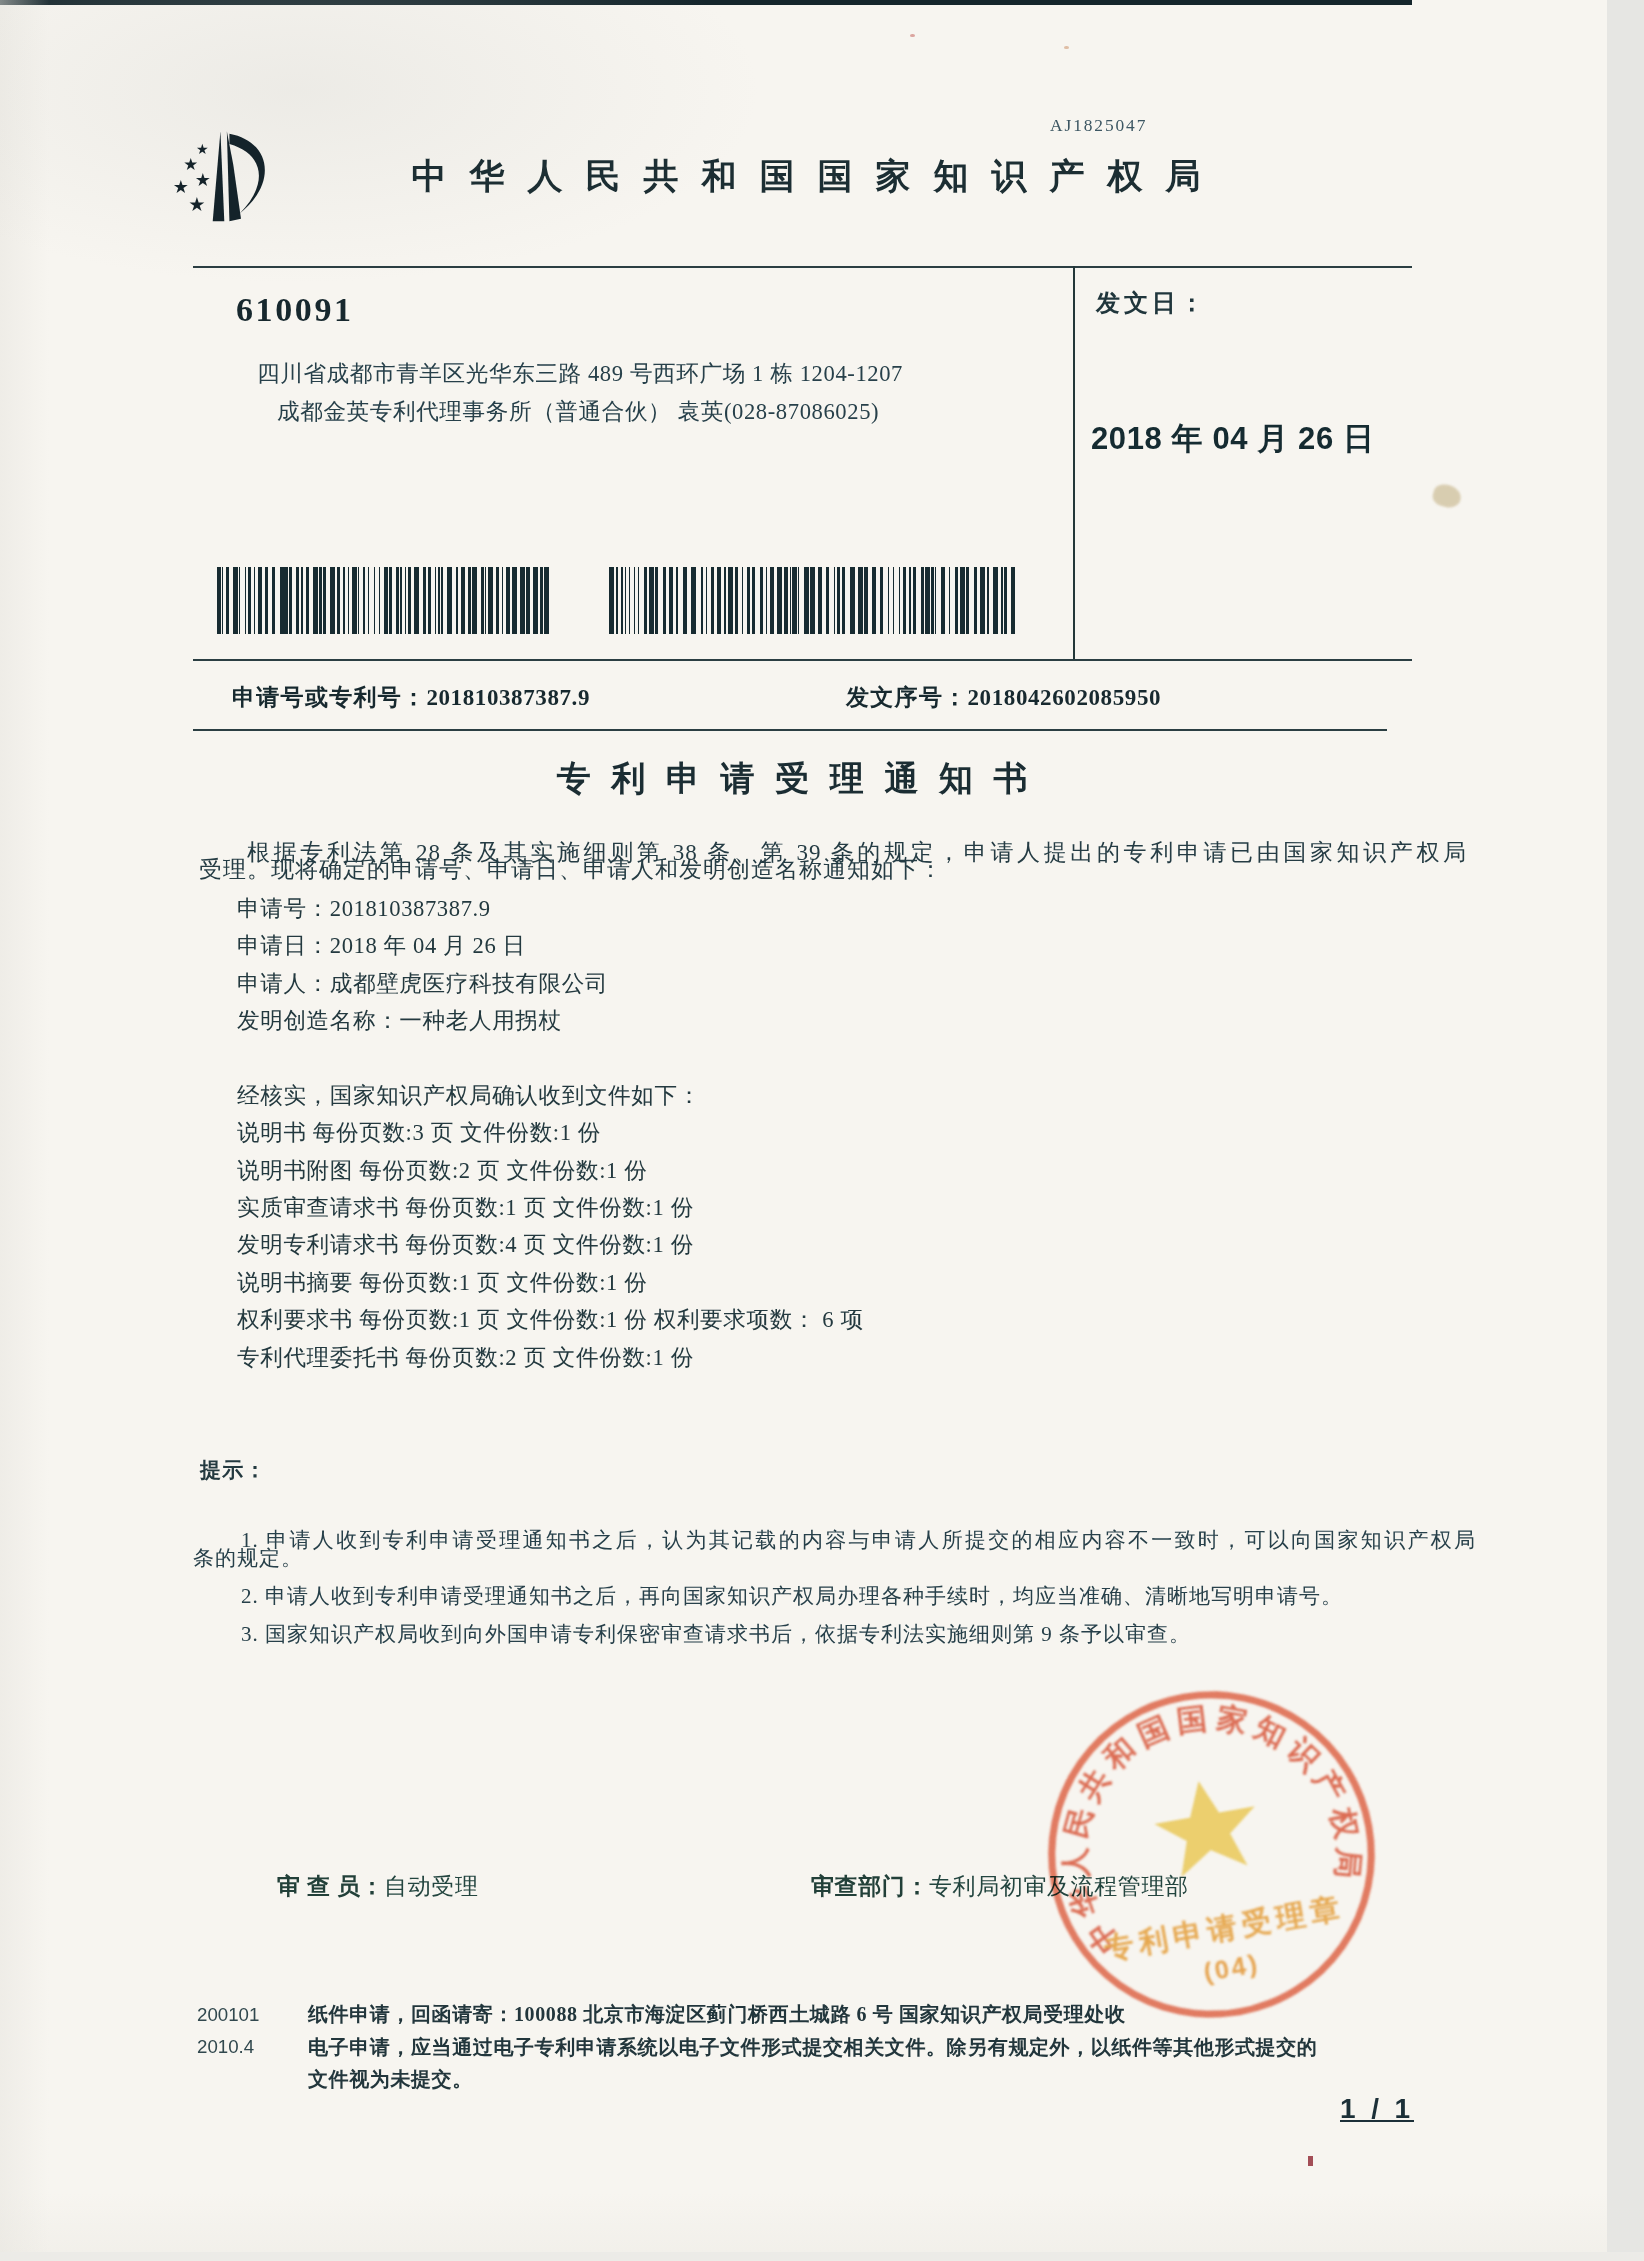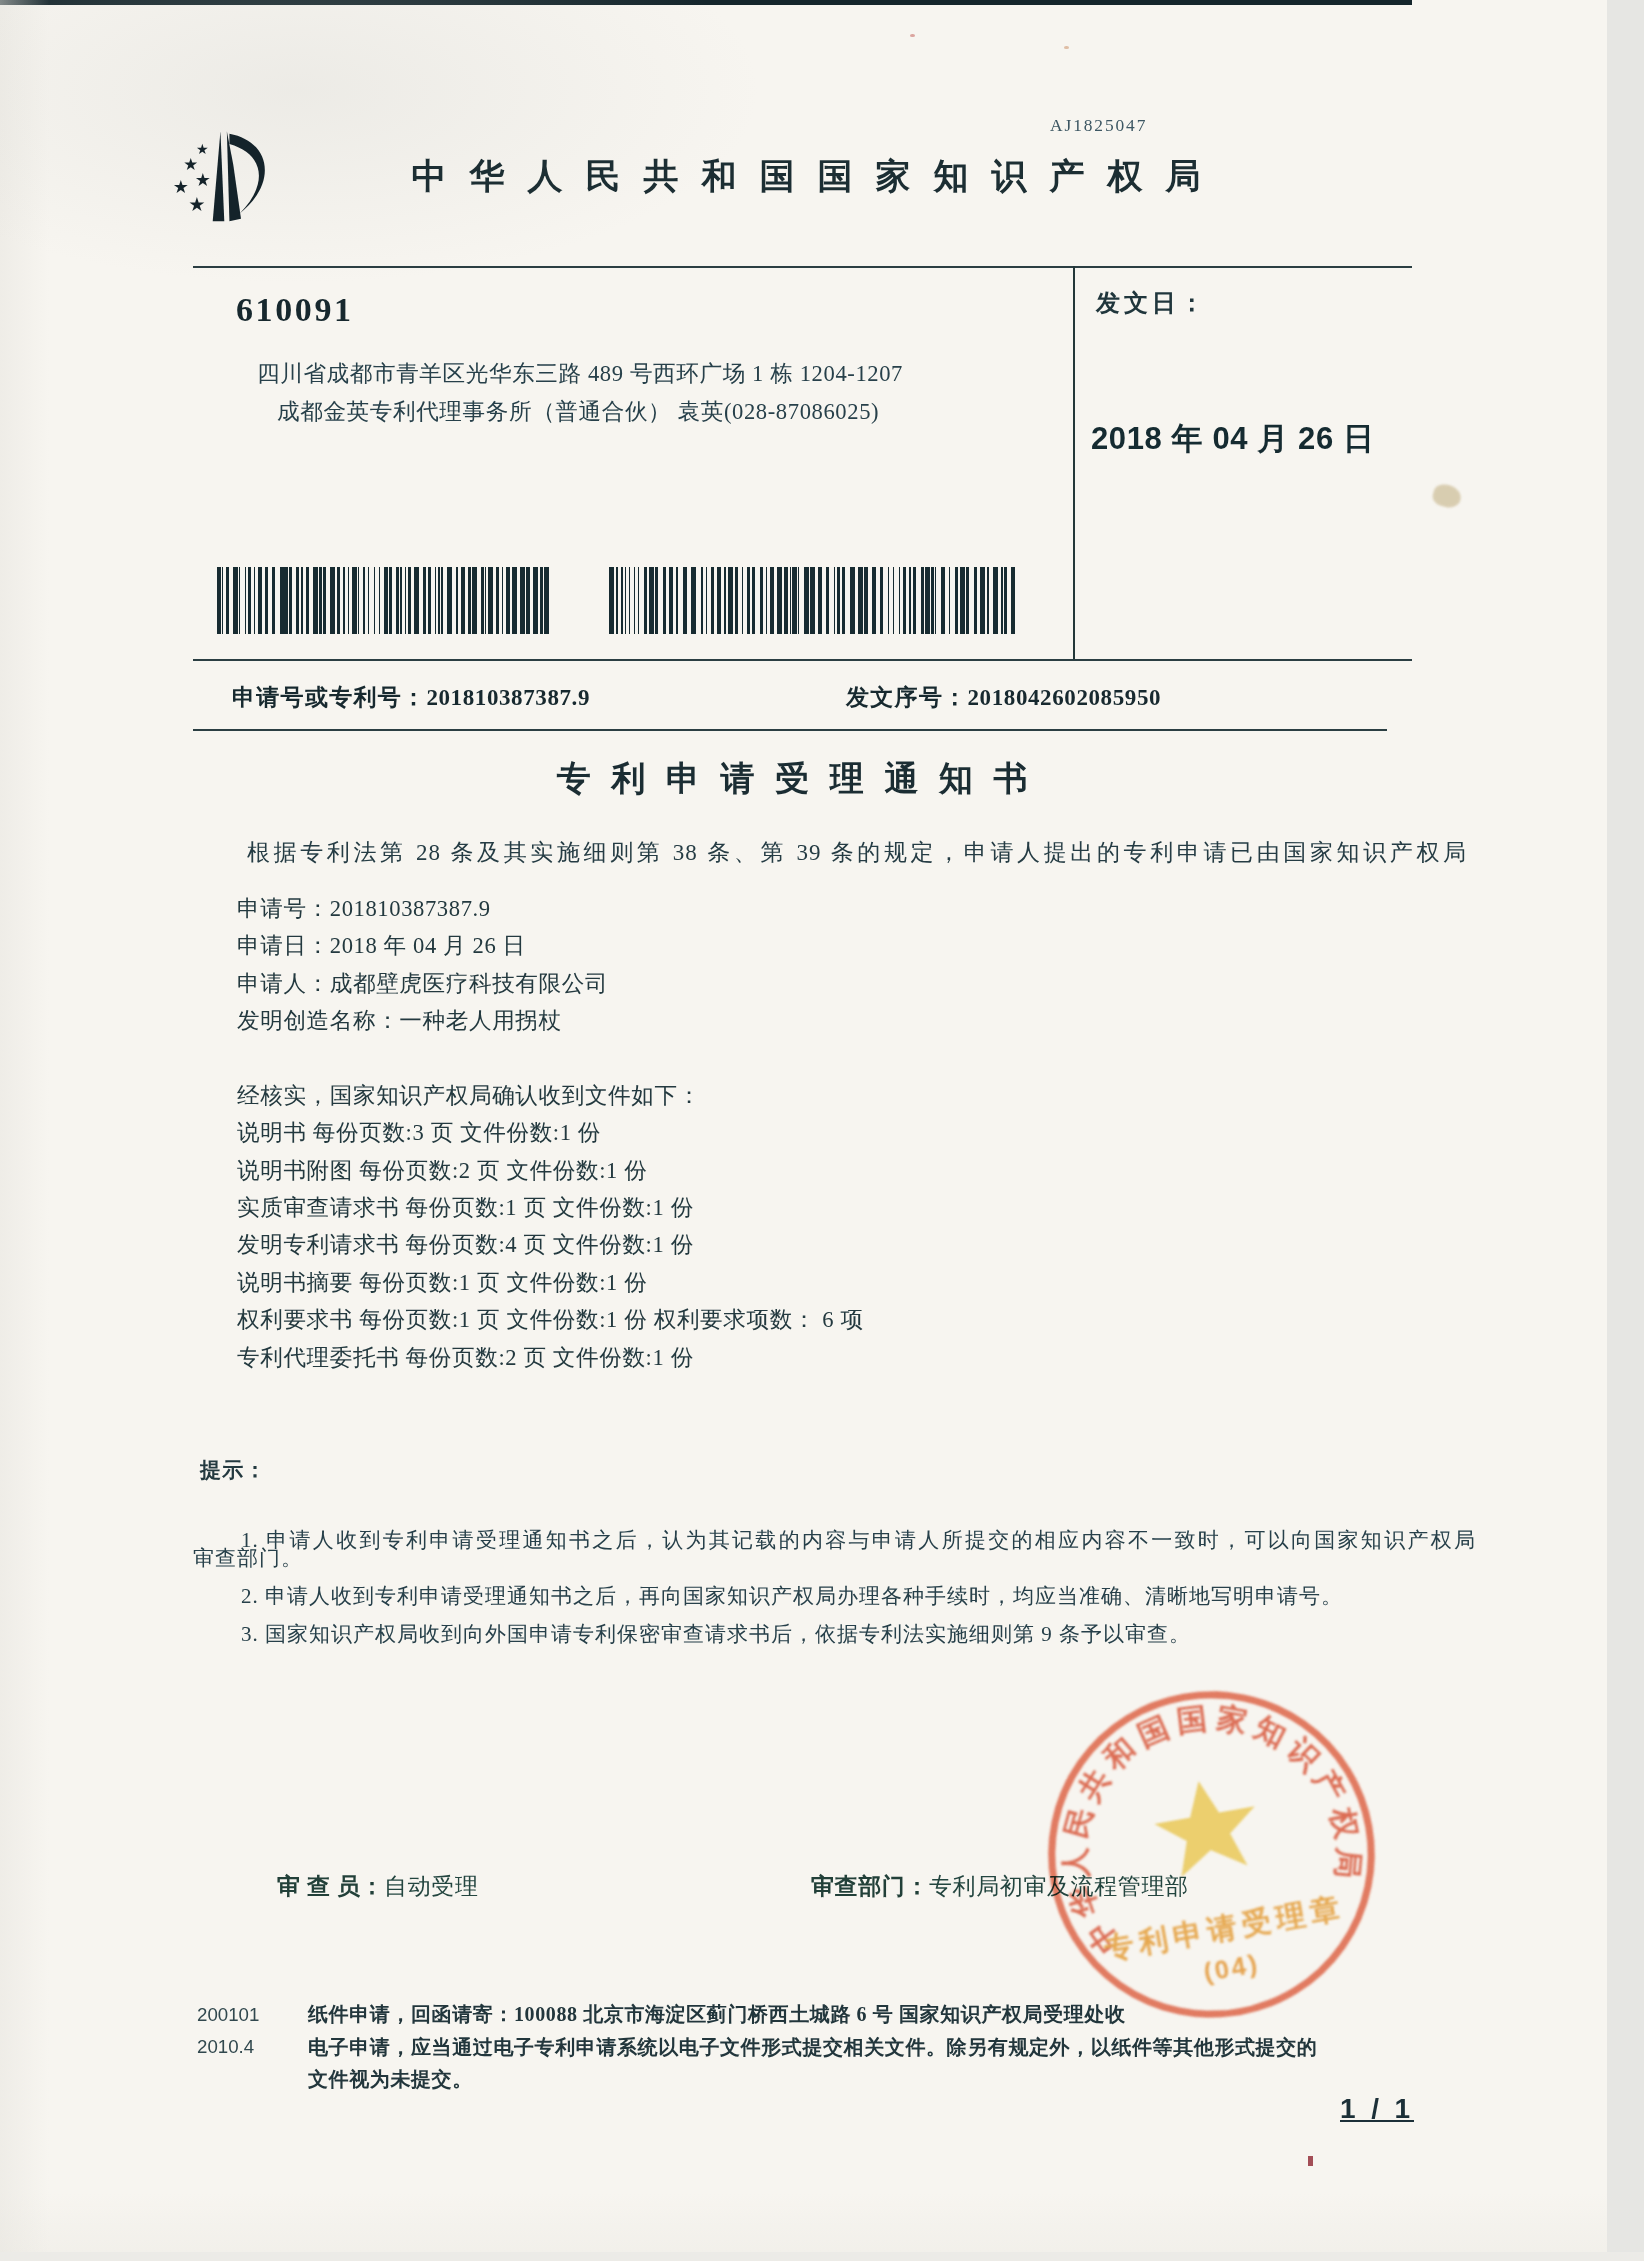--- a/index.html
+++ b/index.html
@@ -239,38 +239,39 @@
       <i style="left: 395px; width: 3.2px;"></i>
       <i style="left: 402px; width: 3.9px;"></i>
     </div>
 
   <div class="abs approw" style="left:232px;"><span class="lab">申请号或专利号：</span><span>201810387387.9</span></div>
   <div class="abs approw" style="left:846px;"><span class="lab">发文序号：</span><span>2018042602085950</span></div>
 
   <div class="abs notice-title">专利申请受理通知书</div>
 
   <div class="abs bodyline indent stretch" style="top:814px;">根据专利法第 28 条及其实施细则第 38 条、第 39 条的规定，申请人提出的专利申请已由国家知识产权局</div>
+  <div class="abs bodyline" style="top:851px;">受理。现将确定的申请号、申请日、申请人和发明创造名称通知如下：</div>
 
   <div class="abs detail" style="top:890px;">申请号：201810387387.9</div>
   <div class="abs detail" style="top:927px;">申请日：2018 年 04 月 26 日</div>
   <div class="abs detail" style="top:965px;">申请人：成都壁虎医疗科技有限公司</div>
   <div class="abs detail" style="top:1002px;">发明创造名称：一种老人用拐杖</div>
   <div class="abs detail" style="top:1039px;"></div>
   <div class="abs detail" style="top:1077px;">经核实，国家知识产权局确认收到文件如下：</div>
   <div class="abs detail" style="top:1114px;">说明书 每份页数:3 页 文件份数:1 份</div>
   <div class="abs detail" style="top:1152px;">说明书附图 每份页数:2 页 文件份数:1 份</div>
   <div class="abs detail" style="top:1189px;">实质审查请求书 每份页数:1 页 文件份数:1 份</div>
   <div class="abs detail" style="top:1226px;">发明专利请求书 每份页数:4 页 文件份数:1 份</div>
   <div class="abs detail" style="top:1264px;">说明书摘要 每份页数:1 页 文件份数:1 份</div>
   <div class="abs detail" style="top:1301px;">权利要求书 每份页数:1 页 文件份数:1 份 权利要求项数： 6 项</div>
   <div class="abs detail" style="top:1339px;">专利代理委托书 每份页数:2 页 文件份数:1 份</div>
 
   <div class="abs tiplabel">提示：</div>
   <div class="abs noteline indent stretch" style="top:1501px;">1. 申请人收到专利申请受理通知书之后，认为其记载的内容与申请人所提交的相应内容不一致时，可以向国家知识产权局</div>
-  <div class="abs noteline" style="top:1539px;">审查部门。</div>
+  <div class="abs noteline" style="top:1539px;">条的规定。</div>
   <div class="abs noteline indent" style="top:1577px;">2. 申请人收到专利申请受理通知书之后，再向国家知识产权局办理各种手续时，均应当准确、清晰地写明申请号。</div>
   <div class="abs noteline indent" style="top:1615px;">3. 国家知识产权局收到向外国申请专利保密审查请求书后，依据专利法实施细则第 9 条予以审查。</div>
 
   <div class="abs exrow" style="left:277px;top:1871px;"><span class="exlab">审 查 员：</span><span>自动受理</span></div>
   <div class="abs exrow" style="left:811px;top:1871px;"><span class="exlab">审查部门：</span><span>专利局初审及流程管理部</span></div>
 
   <svg class="abs seal" width="371" height="371" viewBox="-288 -288 576 576">
     <defs>
       <path id="ringpath" d="M -139 139 A 196 196 0 1 1 139 139"></path>
       <filter id="sblur">

